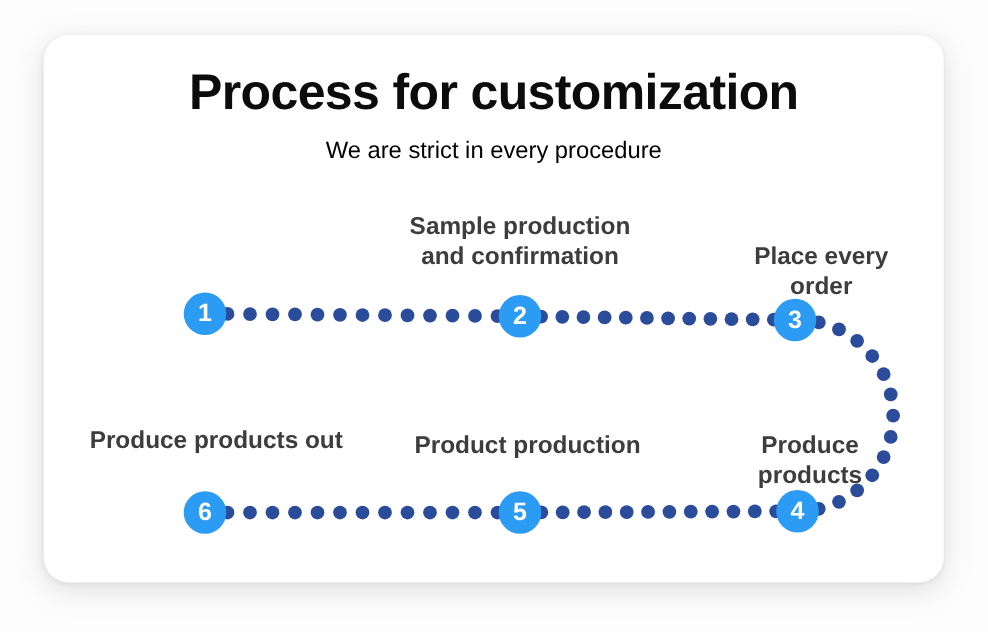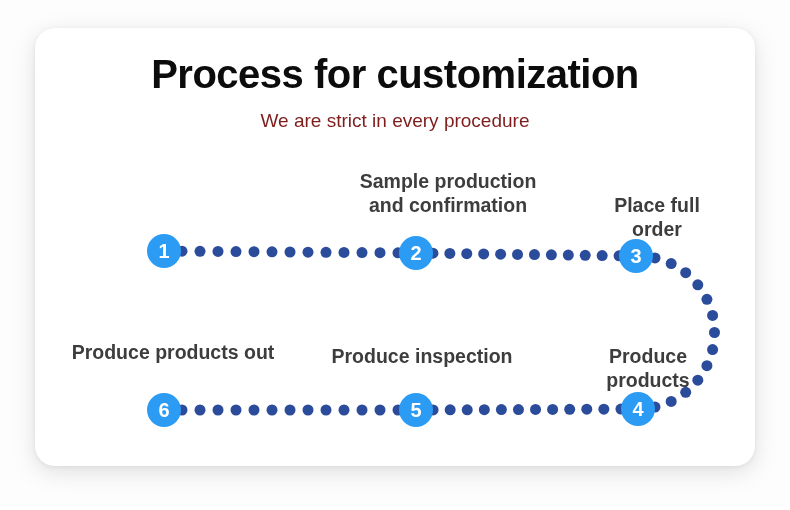--- a/index.html
+++ b/index.html
@@ -43,21 +43,21 @@
     white-space: nowrap;
   }
   .subtitle {
     position: absolute;
     left: 35px;
     top: 110px;
     width: 720px;
     text-align: center;
     font-size: 19px;
     font-weight: normal;
-    color: #7f1d1d;
+    color: #000000;
     white-space: nowrap;
   }
   
   .path-layer {
     position: absolute;
     left: 0;
     top: 0;
     width: 790px;
     height: 510px;
     pointer-events: none;
@@ -166,25 +166,25 @@
         <circle cx="272.00" cy="410.00" r="5.5" fill="#2b4c9b"></circle>
         <circle cx="254.00" cy="410.00" r="5.5" fill="#2b4c9b"></circle>
         <circle cx="236.00" cy="410.00" r="5.5" fill="#2b4c9b"></circle>
         <circle cx="218.00" cy="410.00" r="5.5" fill="#2b4c9b"></circle>
         <circle cx="200.00" cy="410.00" r="5.5" fill="#2b4c9b"></circle>
         <circle cx="182.00" cy="410.00" r="5.5" fill="#2b4c9b"></circle>
         <circle cx="164.00" cy="410.00" r="5.5" fill="#2b4c9b"></circle>
       </g>
   </svg>
 
-  <div class="step-label lbl-center" style="left:416px; top:170px;margin-left:32px;">Sample production
+  <div class="step-label lbl-center" style="left:416px; top:170px;">Sample production
 and confirmation</div>
-  <div class="step-label lbl-center" style="left:657px; top:194px;">Place full order</div>
+  <div class="step-label lbl-center" style="left:657px; top:194px;">Place every order</div>
   <div class="step-label lbl-center" style="left:648px; top:345px;">Produce products</div>
-  <div class="step-label lbl-center" style="left:422px; top:345px;">Produce inspection</div>
+  <div class="step-label lbl-center" style="left:422px; top:345px;">Product production</div>
   <div class="step-label lbl-center" style="left:173px; top:341px;">Produce products out</div>
 
   <div class="step-circle" style="left:147px; top:234px;">1</div>
   <div class="step-circle" style="left:399px; top:236px;">2</div>
   <div class="step-circle" style="left:619px; top:239px;">3</div>
   <div class="step-circle" style="left:621px; top:392px;">4</div>
   <div class="step-circle" style="left:399px; top:393px;">5</div>
   <div class="step-circle" style="left:147px; top:393px;">6</div>
 
 </div>

